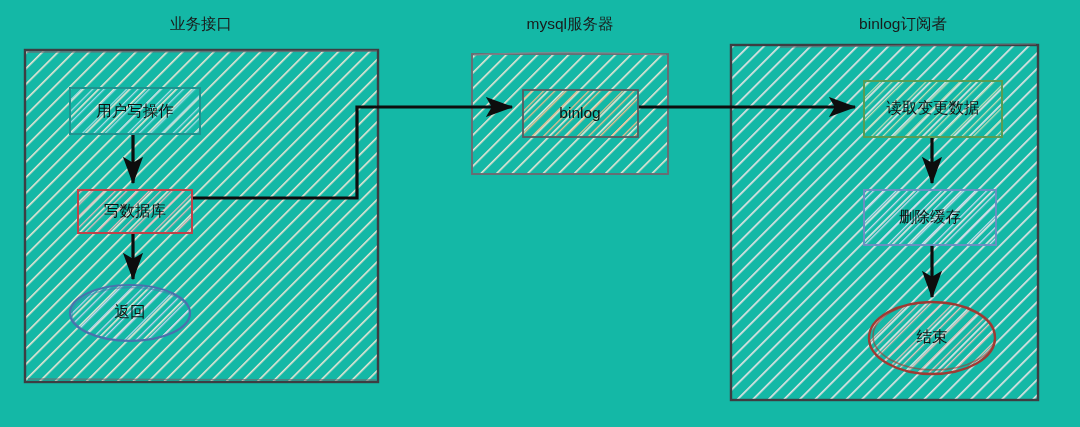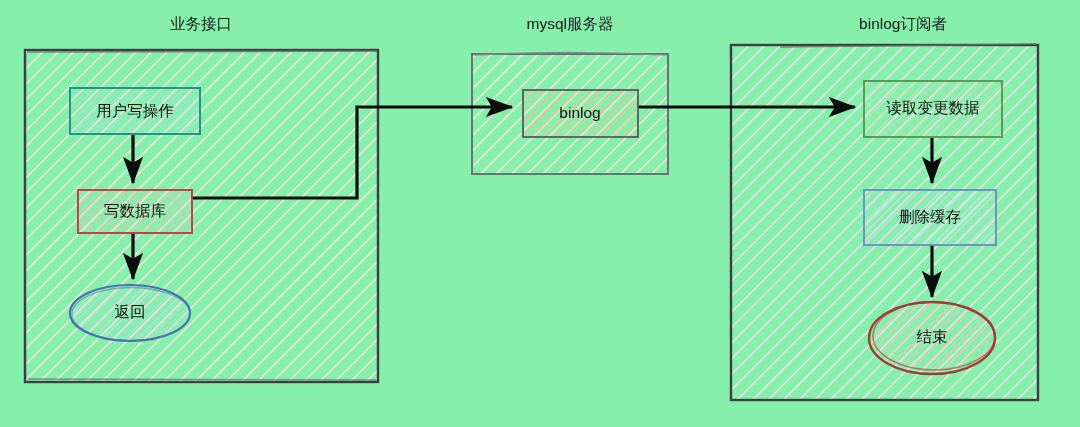--- a/index.html
+++ b/index.html
@@ -8,21 +8,21 @@
     padding: 0;
     background: #ffffff;
   }
   body {
     font-family: "Liberation Sans", "DejaVu Sans", sans-serif;
   }
   #canvas {
     position: relative;
     width: 1080px;
     height: 427px;
-    background: #86efac;
+    background: #14b8a6;
     overflow: hidden;
   }
   #diagram-svg {
     position: absolute;
     left: 0;
     top: 0;
     width: 1080px;
     height: 427px;
   }
   .grp-label {

